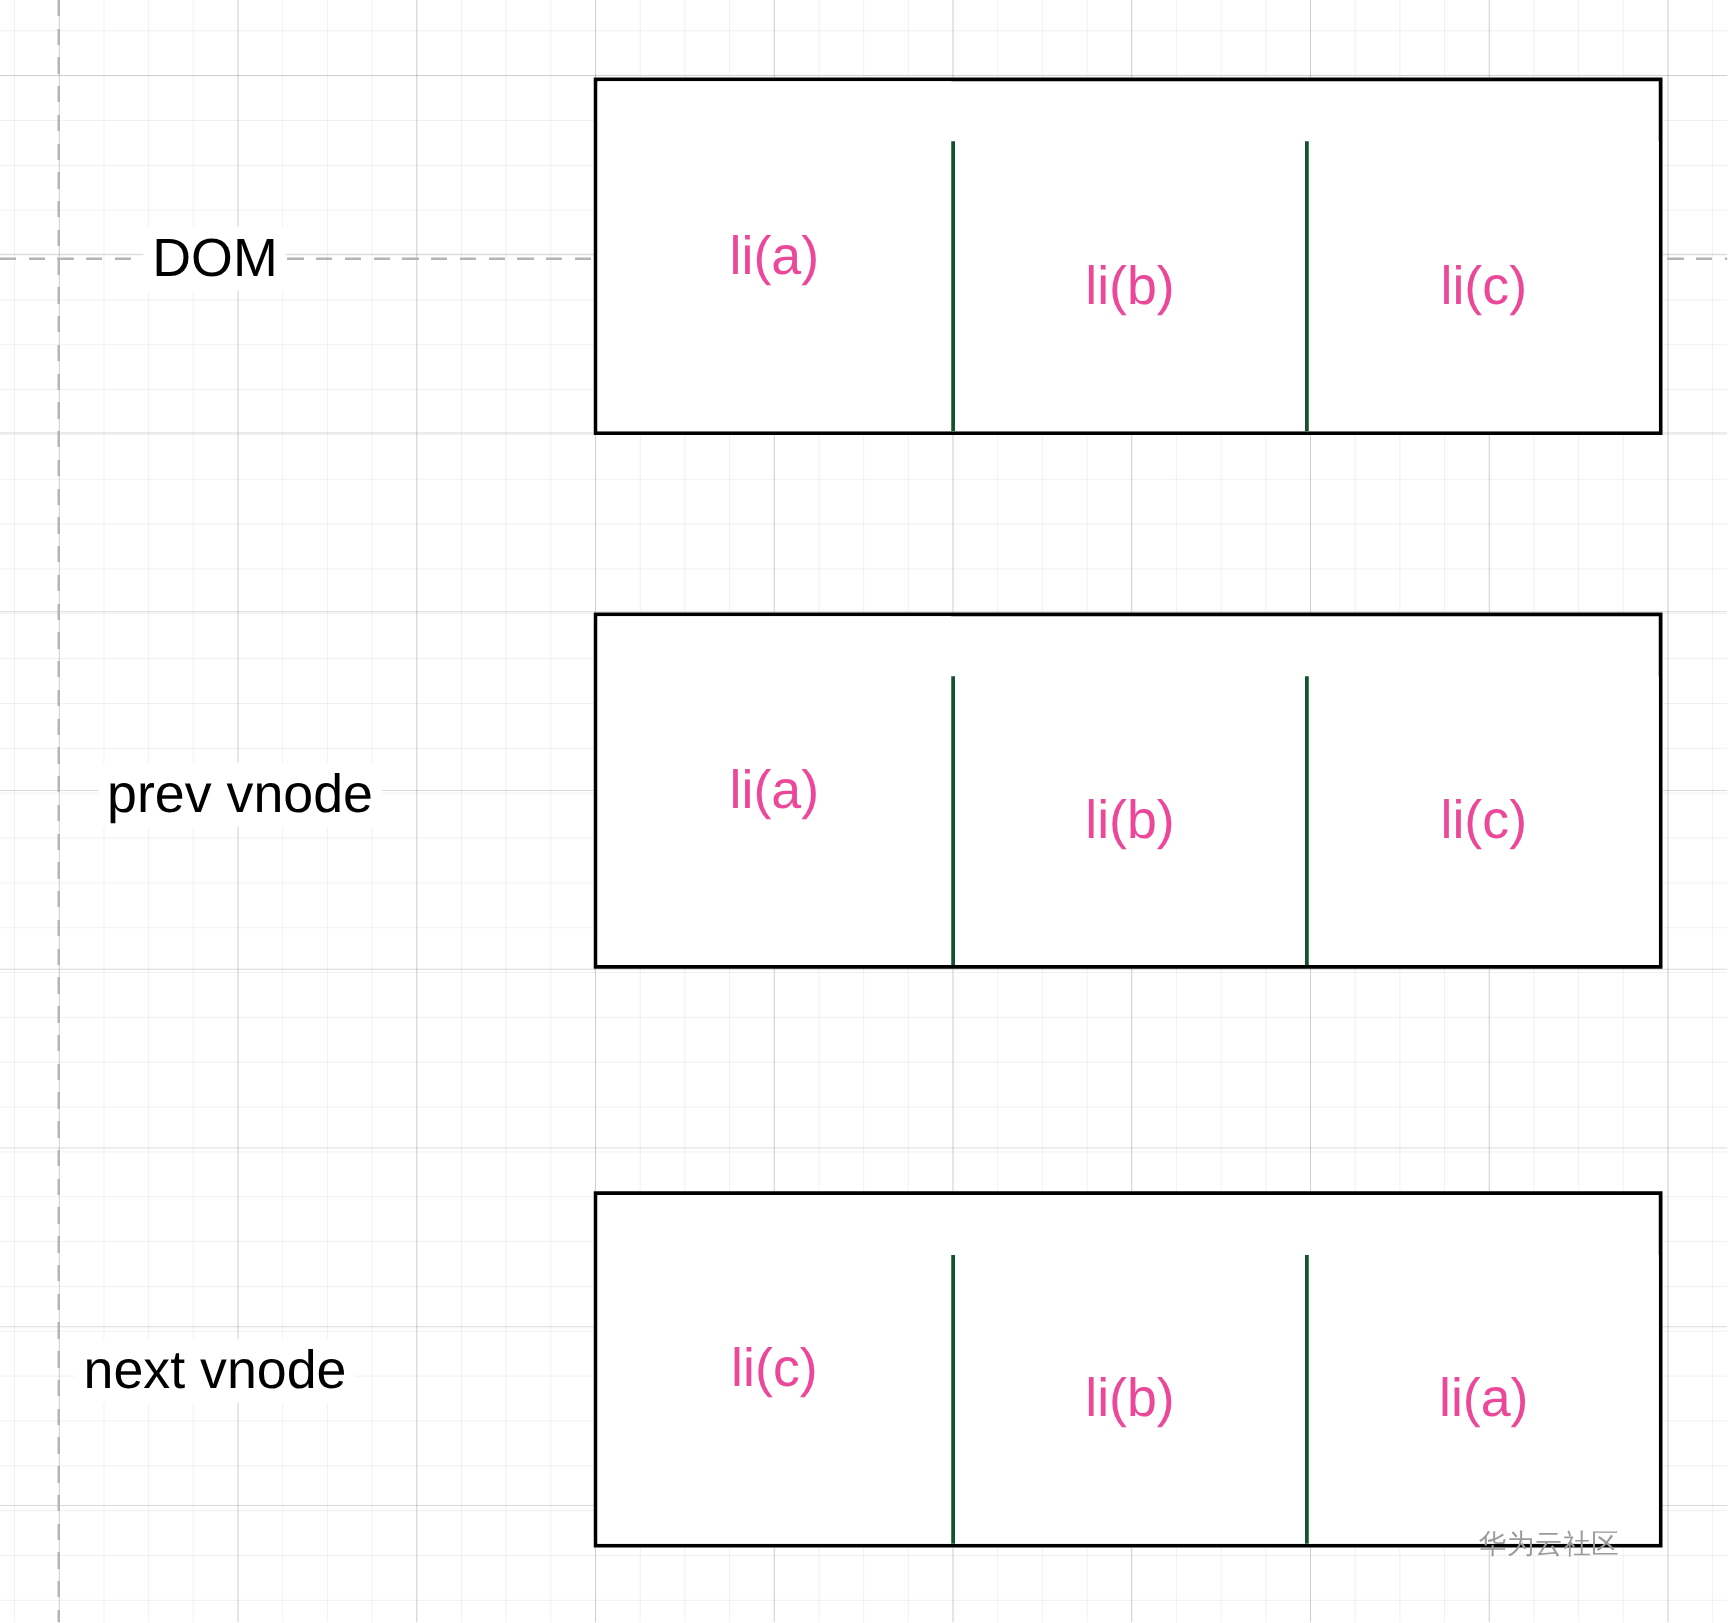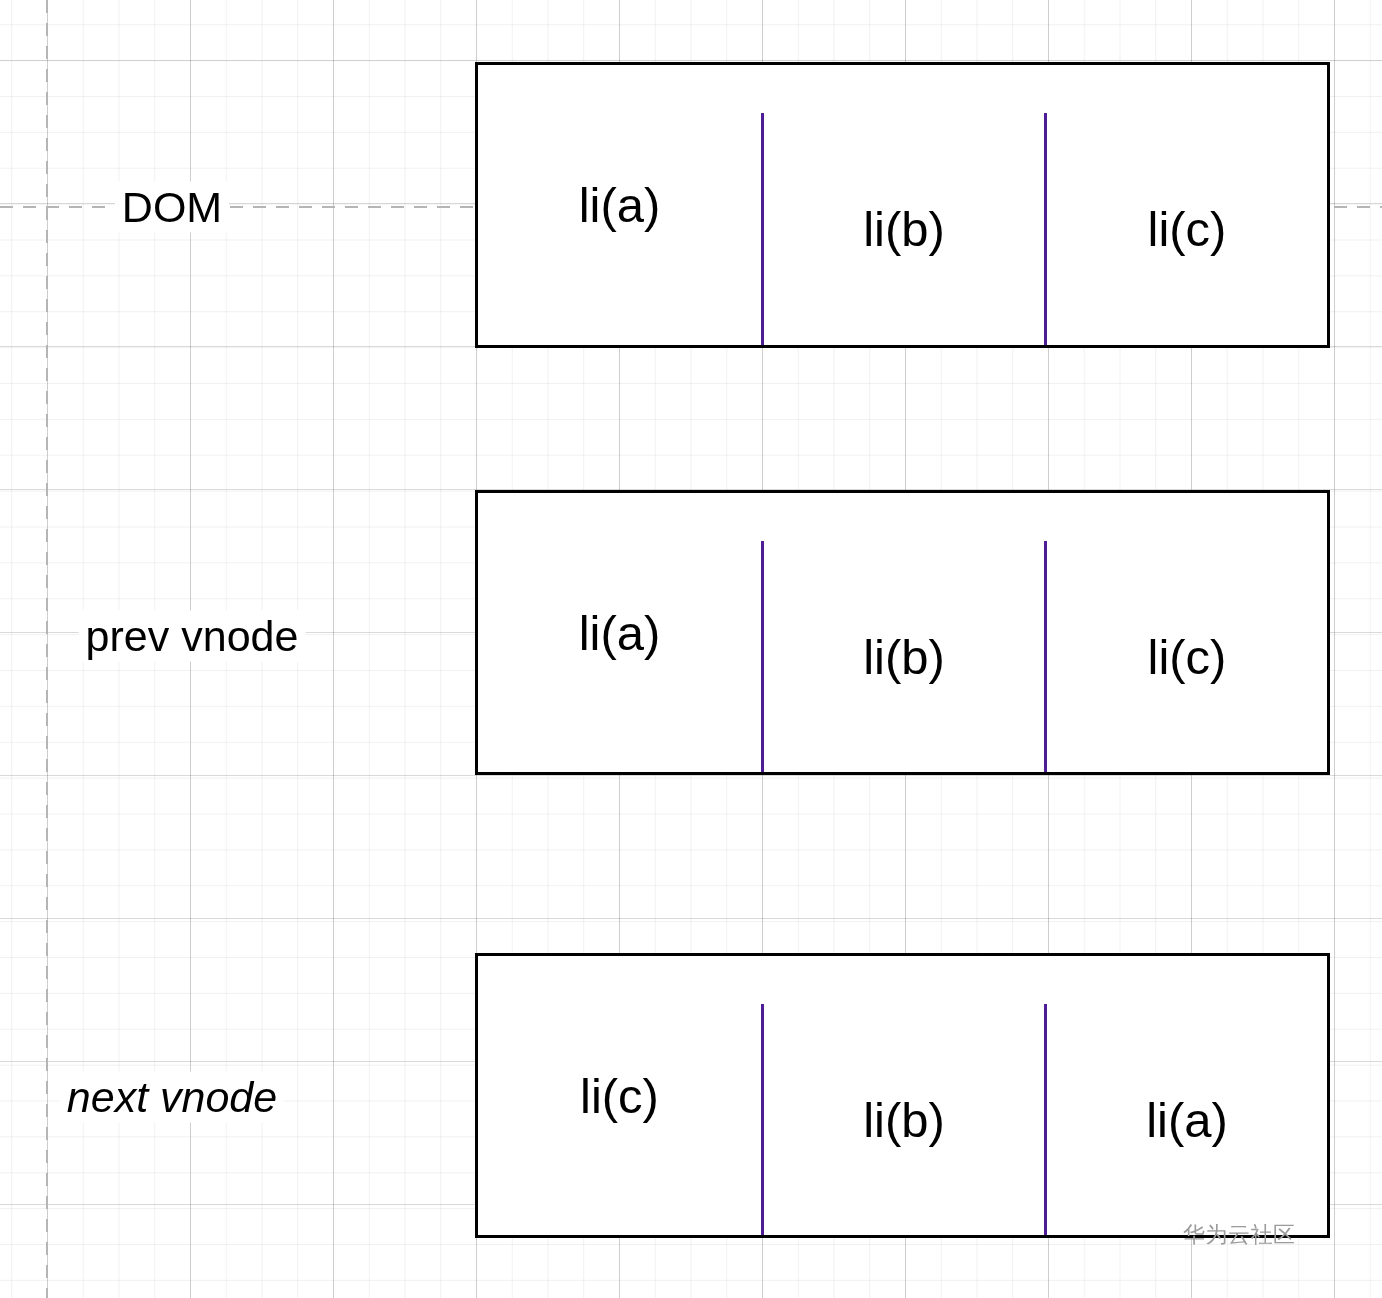--- a/index.html
+++ b/index.html
@@ -70,43 +70,43 @@
   }
   .row-dom  { top: 62px;  height: 286px; }
   .row-prev { top: 490px; height: 285px; }
   .row-next { top: 953px; height: 285px; }
 
   .node-box {
     display: flex;
     align-items: center;
     justify-content: center;
     background: #ffffff;
-    font-size: 49px;
-    color: #000000;
+    font-size: 43px;
+    color: #ec4899;
     box-sizing: border-box;
   }
   .node-box + .node-box {
-    border-left: 3px solid #4c1d95;
+    border-left: 3px solid #14532d;
     margin-top: 48px;
   }
 
   
   .row-label {
     position: absolute;
     transform: translate(-50%, -50%);
     font-size: 43px;
     color: #000000;
     background: #ffffff;
     padding: 1px 7px;
     white-space: nowrap;
     z-index: 3;
   }
   .label-dom  { left: 172px; top: 207px; }
   .label-prev { left: 172px; top: 636px; margin-left: 20px; }
-  .label-next { left: 172px; top: 1097px; font-style: italic; }
+  .label-next { left: 172px; top: 1097px; }
 
   
   .watermark {
     position: absolute;
     left: 1183px;
     top: 1220px;
     font-size: 22px;
     color: #9b9b9b;
     letter-spacing: 0.5px;
     white-space: nowrap;

